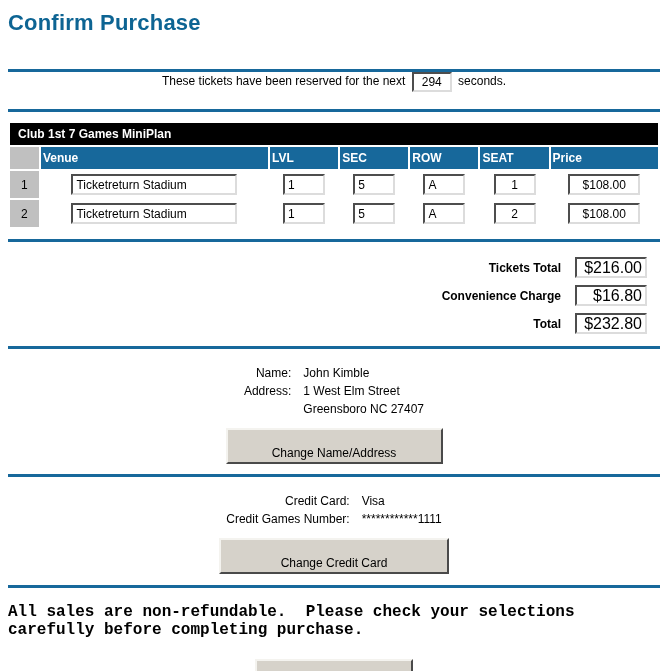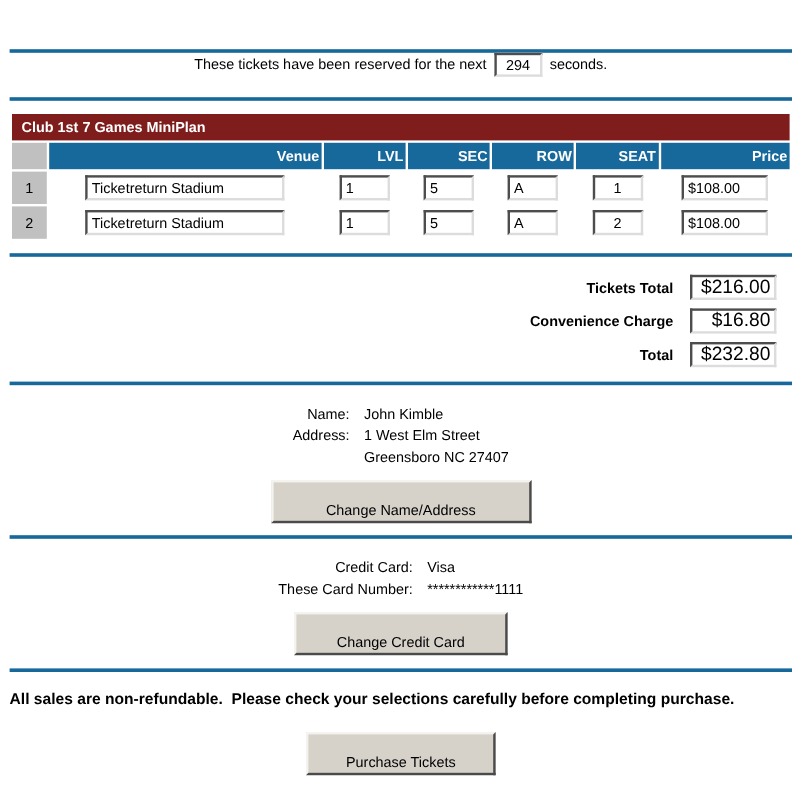--- a/index.html
+++ b/index.html
@@ -49,47 +49,47 @@
   }
 
   table.tickets {
     width: 652px;
     margin-top: 9px;
     border-collapse: separate;
     border-spacing: 2px;
     font-size: 12px;
   }
   .plan-bar {
-    background: #7f1d1d;
+    background: #000000;
     color: #fff;
     font-weight: bold;
     padding: 4px 8px;
     font-size: 12px;
     text-align: left;
   }
   th.bluehdr {
     background: #17689b;
     color: #fff;
     font-weight: bold;
     font-size: 12px;
     padding: 4px 2px;
-    text-align: right;
+    text-align: left;
   }
   td.numhdr { background: #c0c0c0; }
   td.numcell {
     background: #c0c0c0;
     text-align: center;
     font-size: 12px;
   }
   td.inpcell { text-align: center; padding: 3px 0; }
   .ti { height: 21px; font-size: 12px; padding: 1px 3px; }
   .ti-venue { width: 166px; text-align: left; }
   .ti-small { width: 42px; text-align: left; }
   .ti-center { text-align: center; }
-  .ti-price { width: 72px; text-align: left; }
+  .ti-price { width: 72px; text-align: center; }
 
   .totals { margin-top: 15px; padding-right: 13px; }
   .trow {
     display: flex;
     justify-content: flex-end;
     align-items: center;
     margin-bottom: 7px;
     font-size: 12px;
   }
   .tlabel { font-weight: bold; margin-right: 14px; }
@@ -105,37 +105,39 @@
     border: 2px solid;
     border-color: #f4f3ef #4a4a4a #4a4a4a #f4f3ef;
     font-family: "Liberation Sans", "DejaVu Sans", sans-serif;
     font-size: 12px;
     color: #000;
     height: 24px;
     padding: 16px;
     cursor: pointer;
   }
   .btn-name { width: 217px; }
-  .btn-cc { width: 178px; text-align: center; }
+  .btn-cc { width: 230px; text-align: center; }
   .btn-buy { width: 158px; }
   .btn-row { text-align: center; margin-top: 9px; }
 
   .disclaimer {
     margin-top: 15px;
-    font-size: 13px;
+    font-size: 16px;
     font-weight: bold;
     white-space: pre-wrap;
+    font-family: Liberation Mono, monospace;
   }
   .purchase-row { text-align: center; margin-top: 20px; padding-bottom: 10px; }
 </style>
 </head>
 <body>
 
 <div class="page">
 
+  <h1 class="page-title">Confirm Purchase</h1>
 
   <div class="rule rule-1"></div>
 
   <div class="reserve-line">
     <span>These tickets have been reserved for the next</span>
     <input class="sunken seconds-input" type="text" value="294" style="">
     <span>seconds.</span>
   </div>
 
   <div class="rule rule-2"></div>
@@ -228,21 +230,21 @@
   <div class="rule rule-5"></div>
 
   <div class="center-sec">
     <table class="kv">
       <tbody>
           <tr>
         <td class="k">Credit Card:</td>
         <td>Visa</td>
       </tr>
       <tr>
-        <td class="k">These Card Number:</td>
+        <td class="k">Credit Games Number:</td>
         <td>************1111</td>
       </tr>
     </tbody>
       </table>
     <div class="btn-row">
       <button class="btn btn-cc">Change Credit Card</button>
     </div>
   </div>
 
   <div class="rule rule-6"></div>

